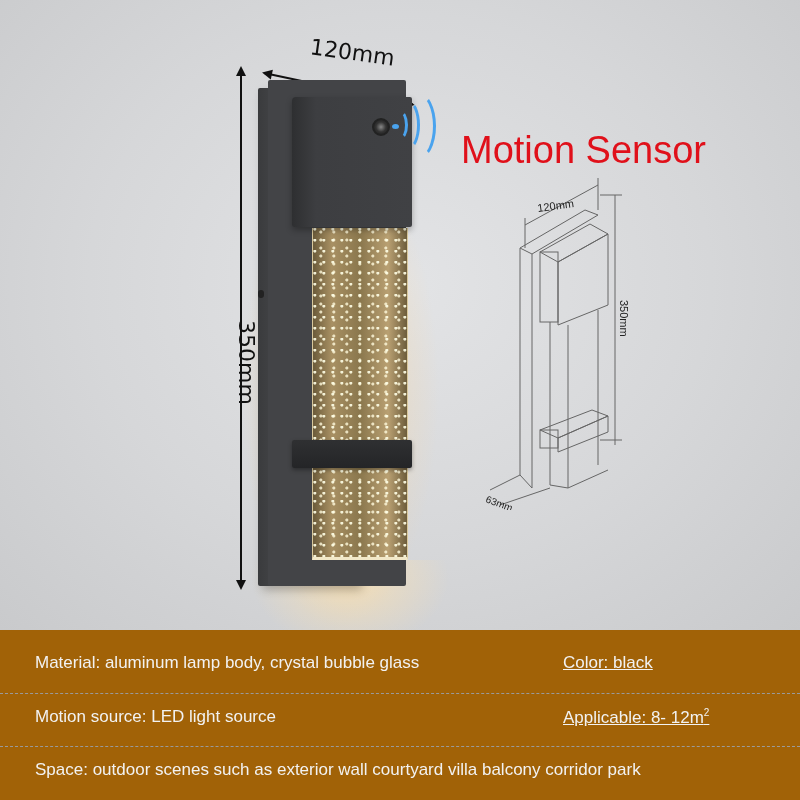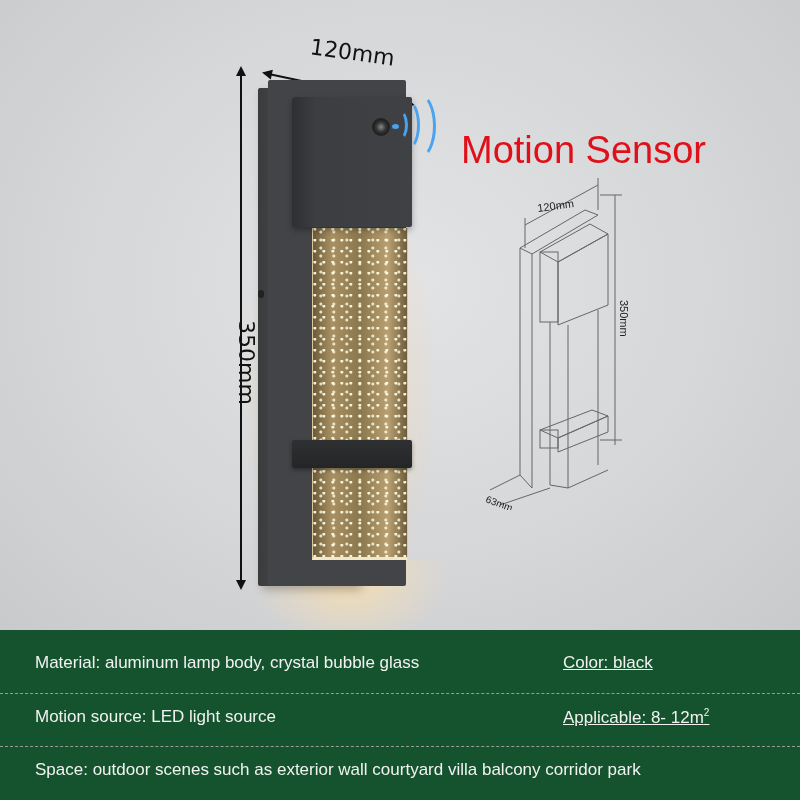--- a/index.html
+++ b/index.html
@@ -70,21 +70,21 @@
     }
     .band { position: absolute; left: 292px; top: 440px; width: 120px; height: 28px; background: linear-gradient(180deg, #2f3032 0%, #242527 100%); border-radius: 2px; box-shadow: 0 2px 4px rgba(0,0,0,0.35); }
     .screw { position: absolute; left: 258px; top: 290px; width: 6px; height: 8px; border-radius: 3px; background: #222; }
 
     .motion-label { position: absolute; left: 461px; top: 104px; font-size: 38px; color: #e0101a; font-family: "Liberation Sans", sans-serif; margin-top: 25px; }
 
     
     .drawing { position: absolute; left: 480px; top: 170px; width: 160px; height: 340px; }
 
     
-    .specs { position: absolute; left: 0; top: 630px; width: 800px; height: 170px; background: #14532d; color: #f2f2f2; font-size: 17px; font-family: "Liberation Sans", sans-serif; }
+    .specs { position: absolute; left: 0; top: 630px; width: 800px; height: 170px; background: #a16207; color: #f2f2f2; font-size: 17px; font-family: "Liberation Sans", sans-serif; }
     .spec-row { position: absolute; left: 0; width: 800px; }
     .row1 { top: 23px; }
     .row2 { top: 77px; }
     .row3 { top: 130px; }
     .col-left { position: absolute; left: 35px; white-space: nowrap; }
     .col-right { position: absolute; left: 563px; white-space: nowrap; text-decoration: underline; }
     .divider { position: absolute; left: 0; width: 800px; height: 0; border-top: 1px dashed #9a9a9a; }
     .div1 { top: 63px; }
     .div2 { top: 116px; }
     sup { font-size: 10px; vertical-align: super; }

